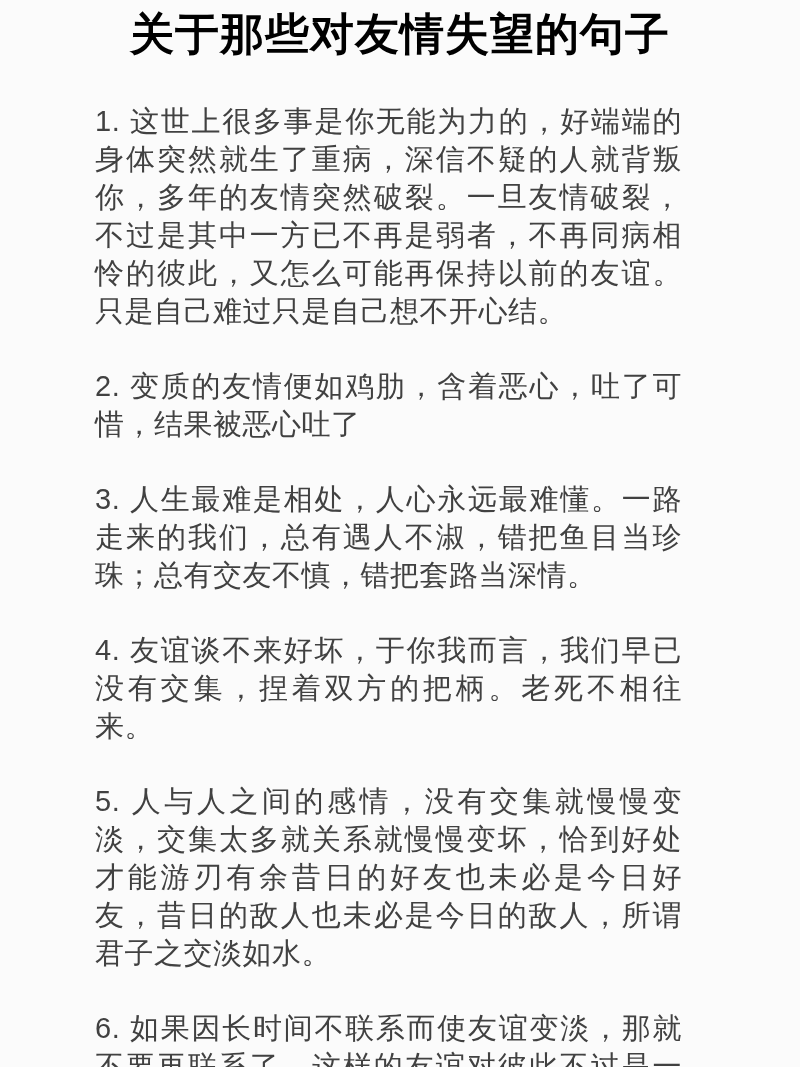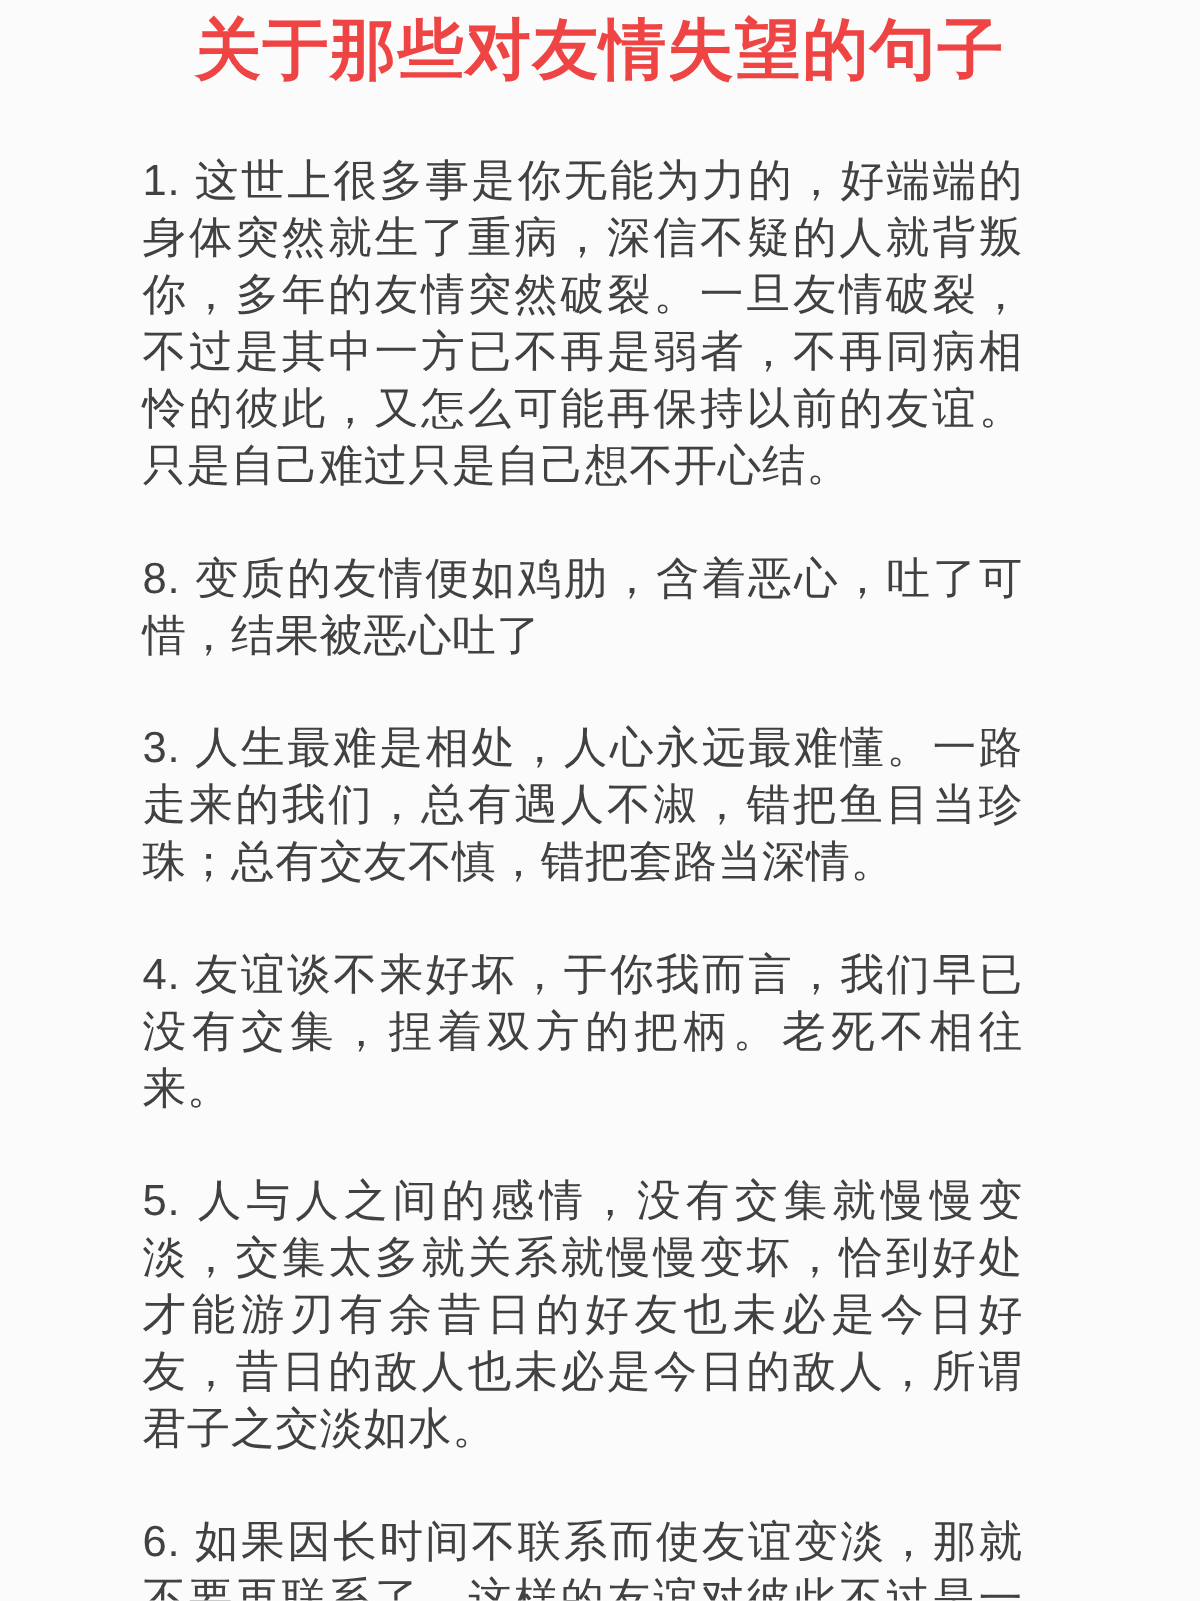--- a/index.html
+++ b/index.html
@@ -18,21 +18,21 @@
     width: 800px;
     height: 1067px;
     padding: 8px 118px 0 95px;
   }
   .title {
     margin: 0 -23px 42px 0; 
     font-size: 44px;
     font-weight: 700;
     line-height: 1.18;
     text-align: center;
-    color: #ef4444;
+    color: #000000;
     letter-spacing: 1px;
   }
   .content p {
     margin: 0 0 37px 0;
     font-size: 29px;
     line-height: 38px;
     color: #414141;
     text-align: justify;
     text-justify: inter-ideograph;
     letter-spacing: 0.5px;
@@ -43,19 +43,19 @@
   }
 </style>
 </head>
 <body>
 
 <div class="page">
   <h1 class="title">关于那些对友情失望的句子</h1>
 
   <div class="content">
     <p>1. 这世上很多事是你无能为力的，好端端的身体突然就生了重病，深信不疑的人就背叛你，多年的友情突然破裂。一旦友情破裂，不过是其中一方已不再是弱者，不再同病相怜的彼此，又怎么可能再保持以前的友谊。只是自己难过只是自己想不开心结。</p>
-    <p>8. 变质的友情便如鸡肋，含着恶心，吐了可惜，结果被恶心吐了</p>
+    <p>2. 变质的友情便如鸡肋，含着恶心，吐了可惜，结果被恶心吐了</p>
     <p>3. 人生最难是相处，人心永远最难懂。一路走来的我们，总有遇人不淑，错把鱼目当珍珠；总有交友不慎，错把套路当深情。</p>
     <p>4. 友谊谈不来好坏，于你我而言，我们早已没有交集，捏着双方的把柄。老死不相往来。</p>
     <p>5. 人与人之间的感情，没有交集就慢慢变淡，交集太多就关系就慢慢变坏，恰到好处才能游刃有余昔日的好友也未必是今日好友，昔日的敌人也未必是今日的敌人，所谓君子之交淡如水。</p>
     <p>6. 如果因长时间不联系而使友谊变淡，那就不要再联系了。这样的友谊对彼此不过是一种精神负担。</p>
   </div>
 </div>
 
 </body></html>

